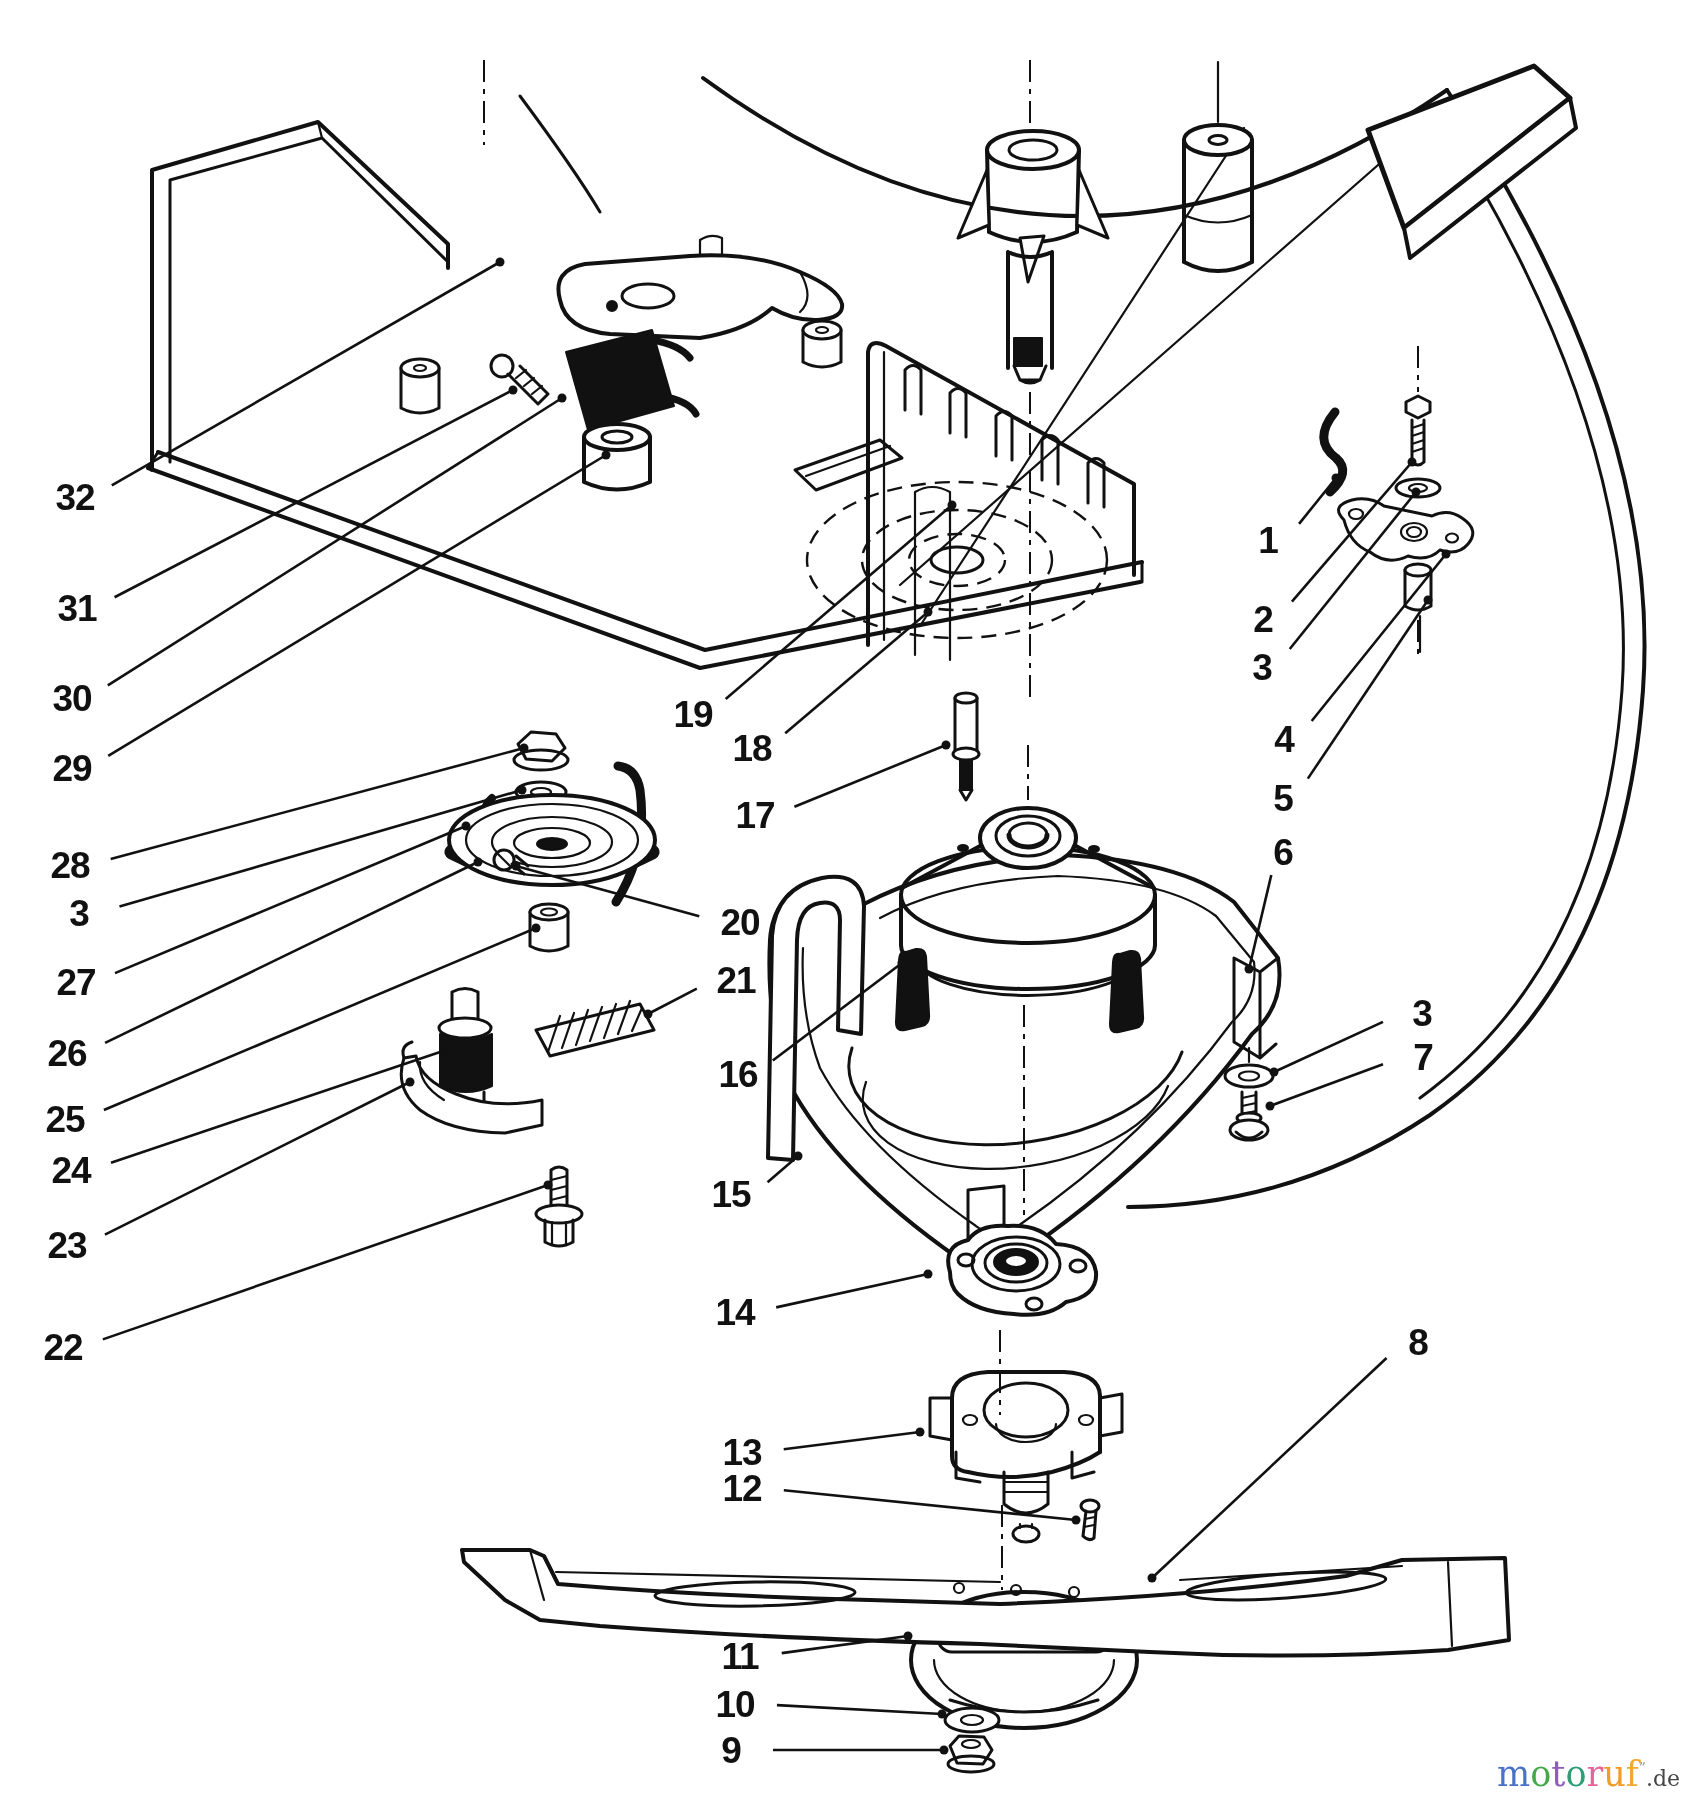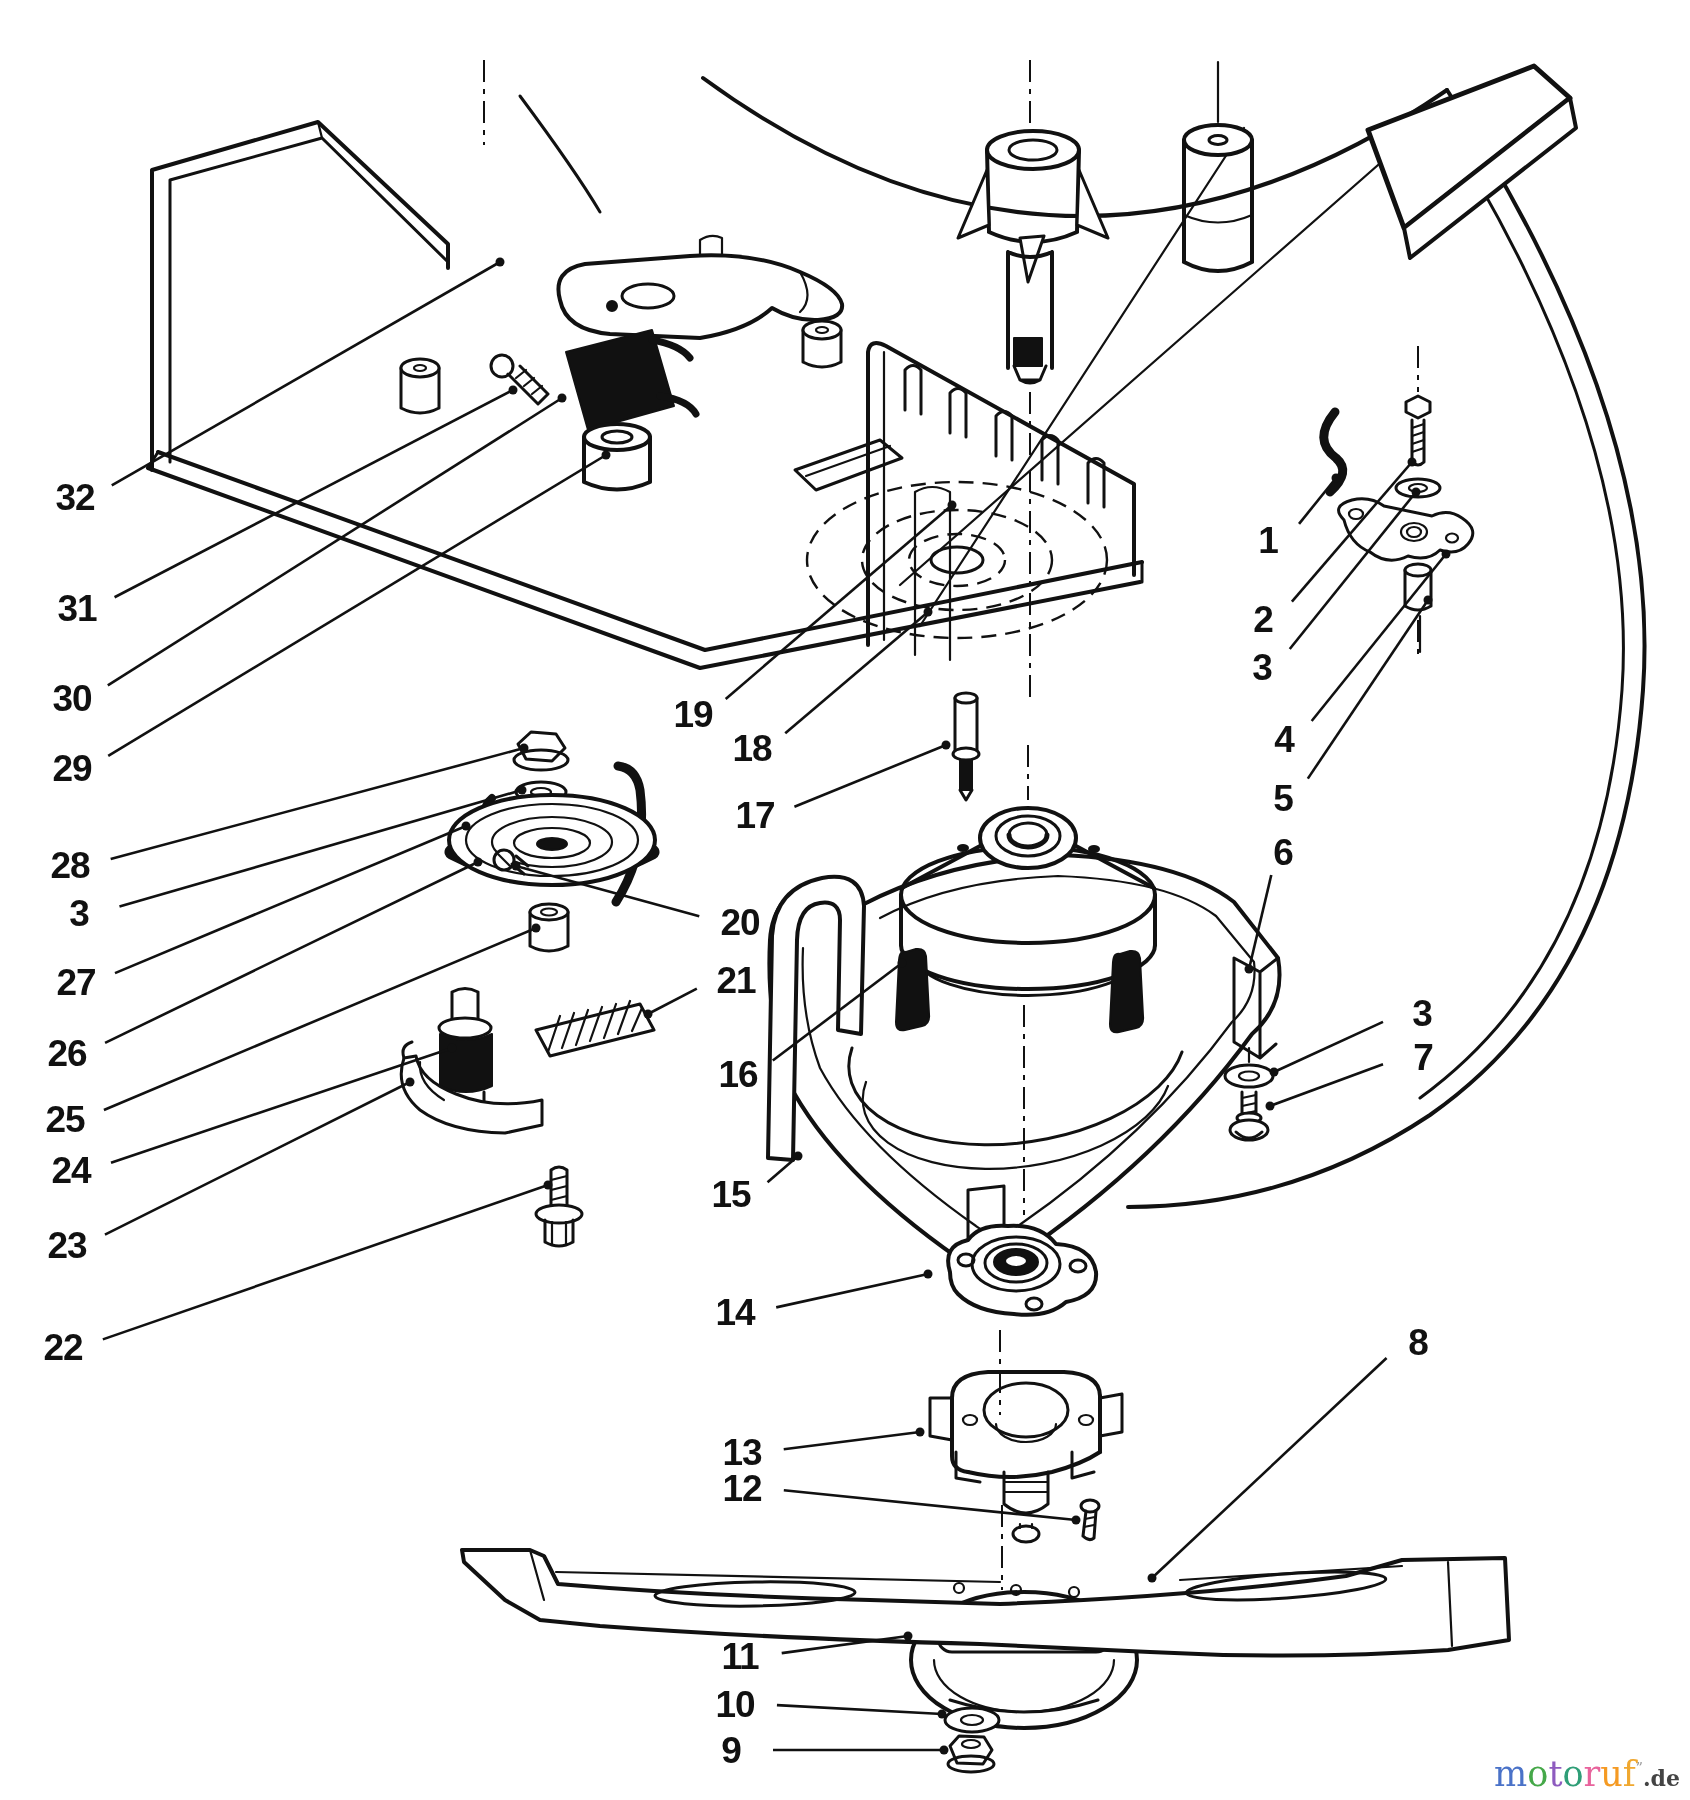--- a/index.html
+++ b/index.html
@@ -10,21 +10,21 @@
   .ln3{fill:none;stroke:#111;stroke-width:3;stroke-linecap:round;stroke-linejoin:round;}
   .ln2{fill:none;stroke:#111;stroke-width:2.2;stroke-linecap:round;stroke-linejoin:round;}
   .fillw{fill:#fff;stroke:#111;stroke-width:4;stroke-linejoin:round;}
   .fillw3{fill:#fff;stroke:#111;stroke-width:3;stroke-linejoin:round;}
   .fillk{fill:#111;stroke:#111;stroke-width:2;stroke-linejoin:round;}
   .dash{fill:none;stroke:#111;stroke-width:2.4;stroke-dasharray:15 9;}
   .cl{fill:none;stroke:#111;stroke-width:2;stroke-dasharray:22 7 5 7;}
   .callout-text{font-family:"Liberation Sans",sans-serif;font-weight:700;font-size:37px;fill:#111;letter-spacing:-1px;}
   .leader{stroke:#111;stroke-width:2.6;fill:none;}
   #watermark{position:absolute;right:10px;bottom:8px;font-family:"DejaVu Serif",serif;font-size:35px;line-height:1;user-select:none;}
-  #watermark .suffix{font-size:22px;color:#444;font-weight:bold;}
+  #watermark .suffix{font-size:22px;color:#444;}
   #watermark .qm{font-size:14px;color:#999;vertical-align:super;}
 </style>
 </head>
 <body>
 
 <div id="stage">
 <svg id="art" viewBox="0 0 1690 1800" width="1690" height="1800">
 
   <g>
 

